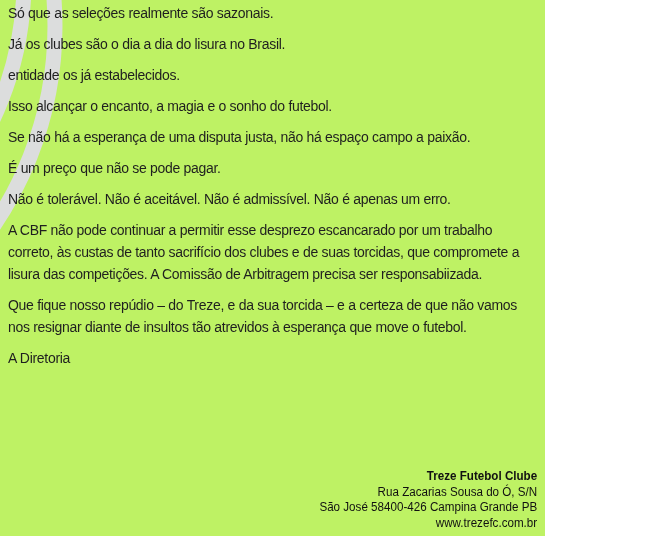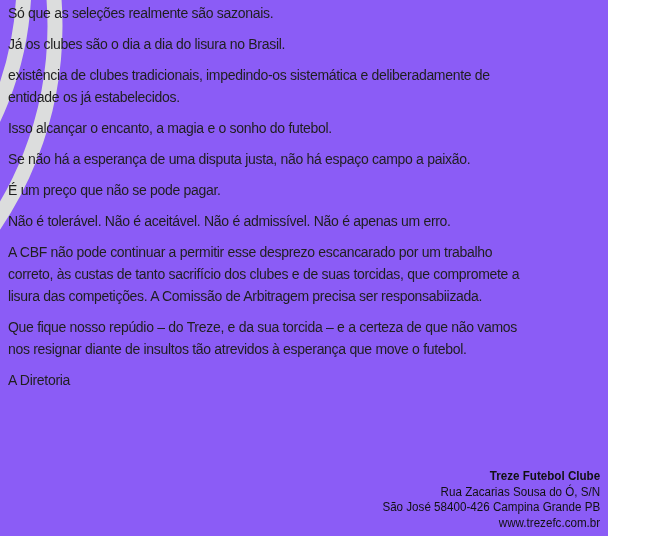--- a/index.html
+++ b/index.html
@@ -1,19 +1,19 @@
 <!DOCTYPE html>
 <html><head>
 <meta charset="utf-8">
 <style>
   html,body{margin:0;padding:0;background:#fff;}
   .page{
     position:relative;
-    width:608px;height:536px;
-    background:#8b5cf6;
+    width:545px;height:536px;
+    background:#bef264;
     overflow:hidden;
     font-family:"Liberation Sans",sans-serif;
   }
   .watermark{
     position:absolute;left:0;top:0;
     pointer-events:none;
   }
   .letter{
     position:absolute;left:8px;top:2px;
     color:#1f1f1f;
@@ -51,21 +51,20 @@
 
     <div class="para">
       <span class="line">Só que as seleções realmente são sazonais.</span>
     </div>
 
     <div class="para">
       <span class="line">Já os clubes são o dia a dia do lisura no Brasil.</span>
     </div>
 
     <div class="para">
-      <span class="line">existência de clubes tradicionais, impedindo-os sistemática e deliberadamente de</span>
       <span class="line">entidade os já estabelecidos.</span>
     </div>
 
     <div class="para">
       <span class="line">Isso alcançar o encanto, a magia e o sonho do futebol.</span>
     </div>
 
     <div class="para">
       <span class="line">Se não há a esperança de uma disputa justa, não há espaço campo a paixão.</span>
     </div>

